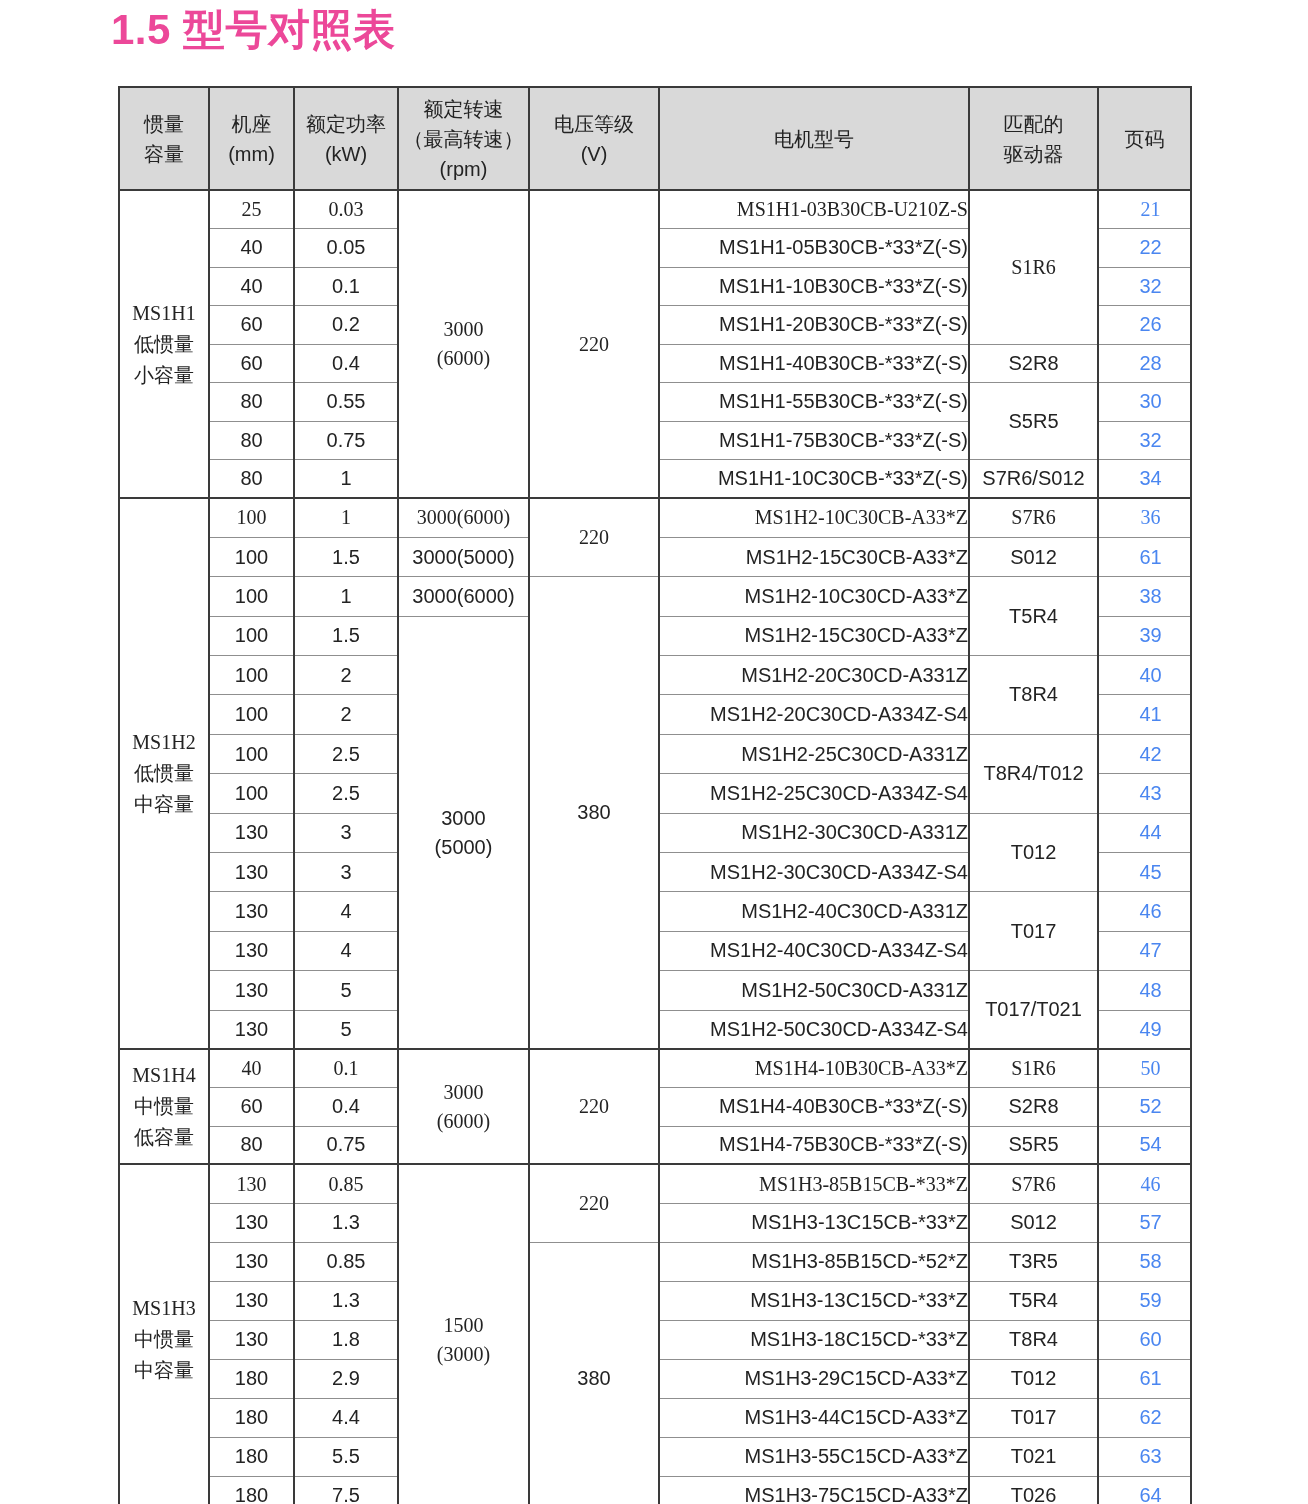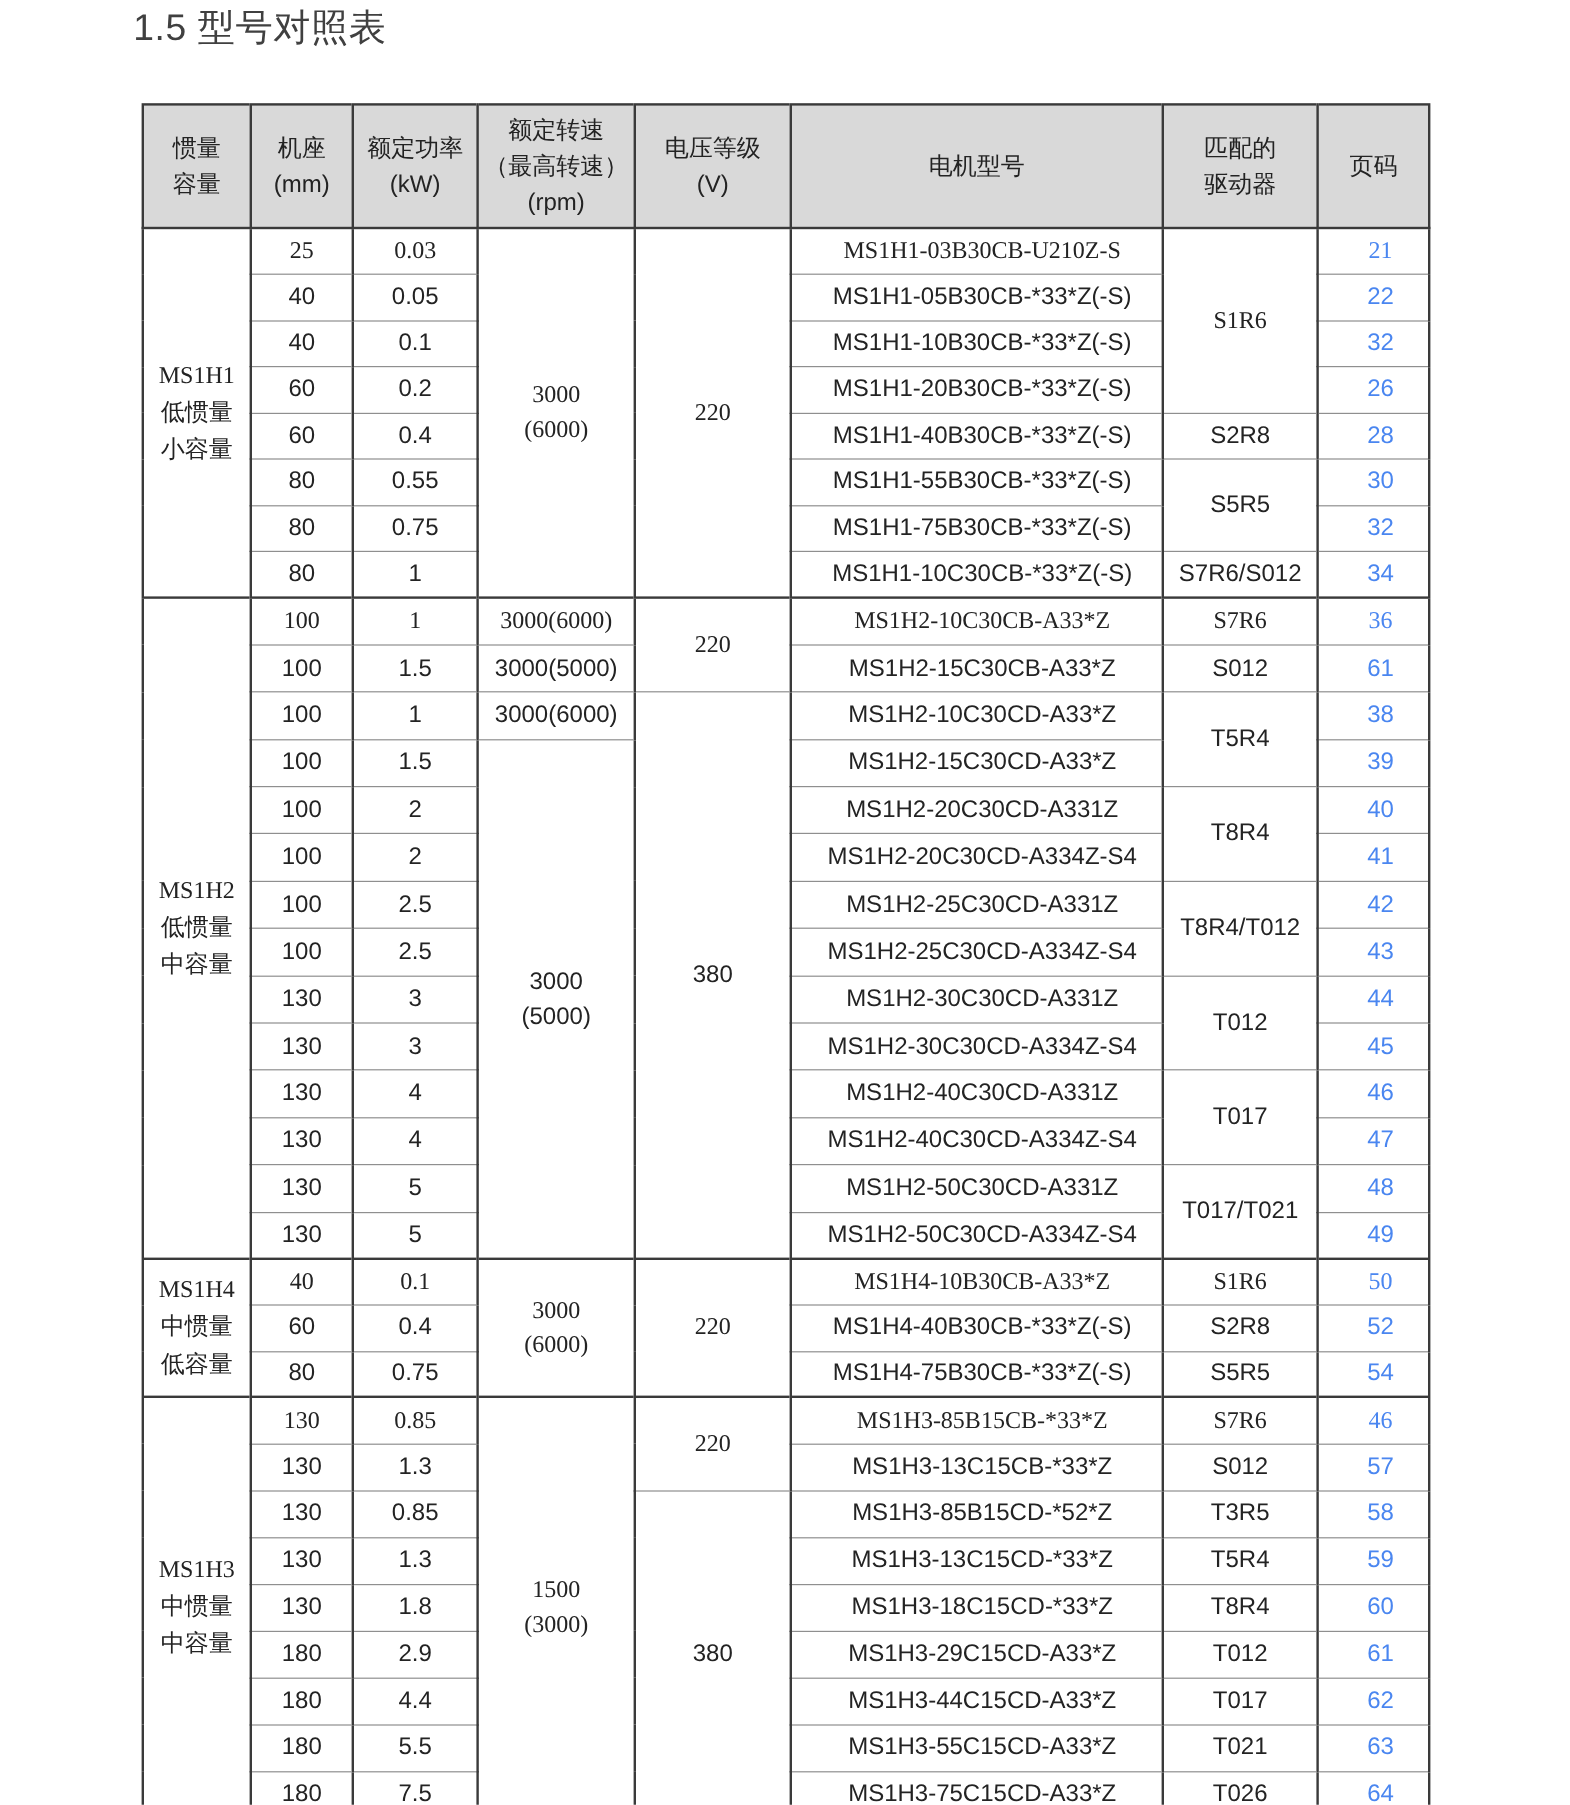--- a/index.html
+++ b/index.html
@@ -18,23 +18,23 @@
     overflow: hidden;
     background: #ffffff;
     font-family: "Liberation Sans", sans-serif;
     color: var(--ink);
   }
   .title {
     position: absolute;
     left: 111px;
     top: 2px;
     margin: 0;
-    font-size: 31px;
-    font-weight: normal;
-    color: #404040;
+    font-size: 42px;
+    font-weight: bold;
+    color: #ec4899;
     letter-spacing: 0.5px;
   }
   table.model-table {
     position: absolute;
     left: 118px;
     top: 86px;
     width: 1072px;
     border-collapse: collapse;
     table-layout: fixed;
     border: 2px solid var(--line-dark);
@@ -67,21 +67,21 @@
     line-height: 1.5;
     border-bottom: 2px solid var(--line-dark);
   }
   tr.section-start > td { border-top: 2px solid var(--line-dark); font-family: Liberation Serif, serif; }
   tr.sec-0 { height: 38.5px; }
   tr.sec-1 { height: 39.4px; }
   tr.sec-2 { height: 38.3px; }
   tr.sec-3 { height: 39px; }
   td { line-height: 1.45; }
   td.model {
-    text-align: center;
+    text-align: right;
     padding-left: 9px;
     margin-top: 11px;
   }
   td.page { color: var(--page-link); padding-left: 12px; }
   td.group-cell { line-height: 1.55; }
 </style>
 </head>
 <body>
 
 <h1 class="title">1.5 型号对照表</h1>

